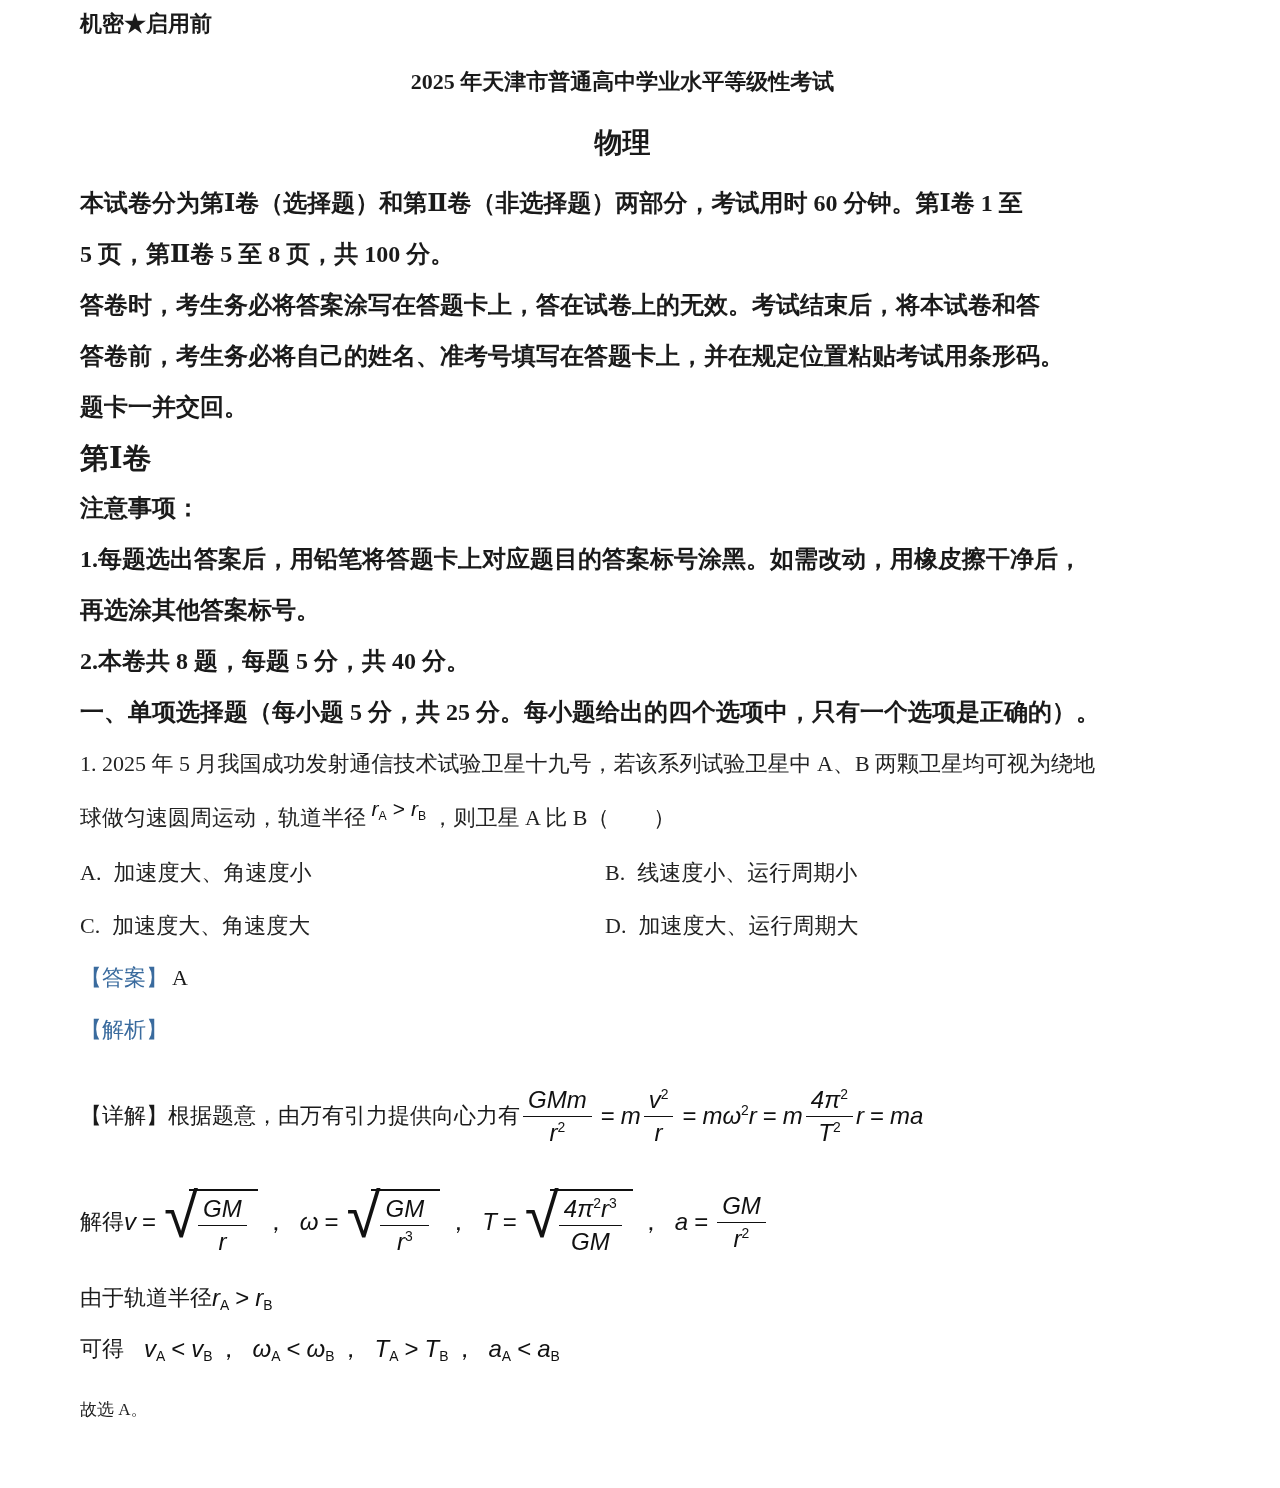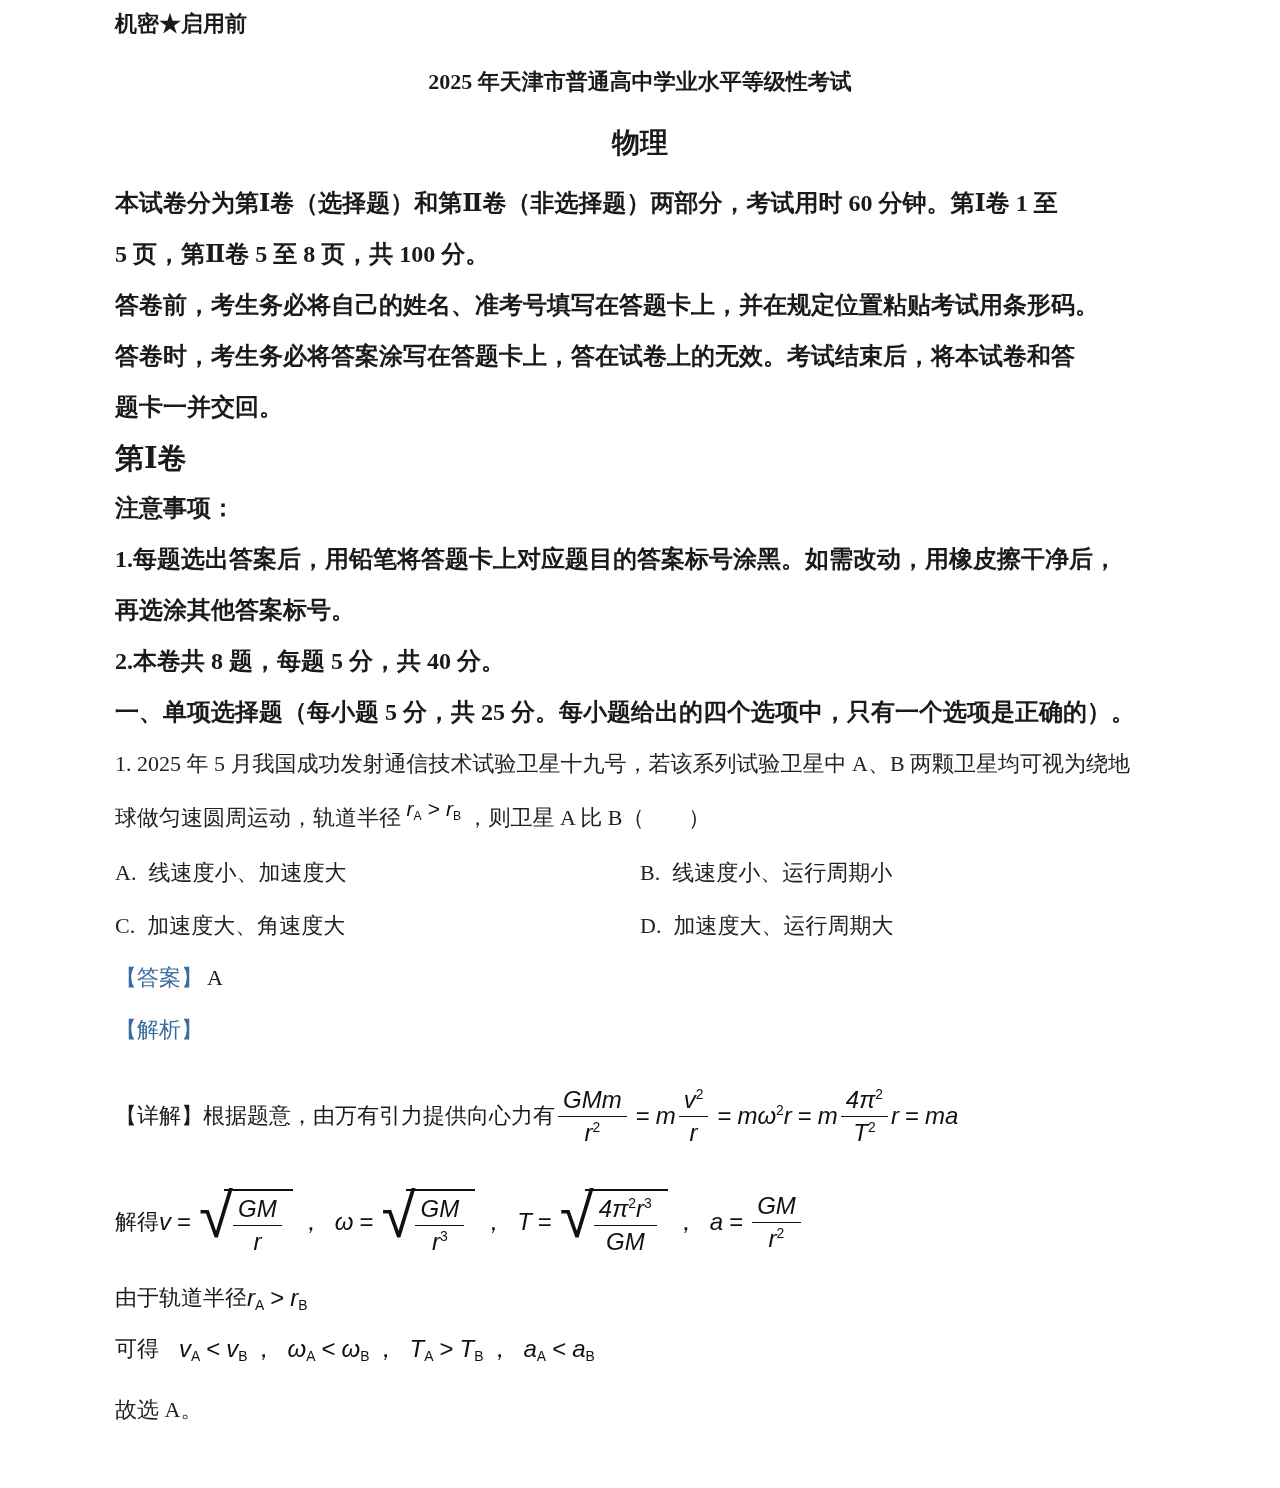--- a/index.html
+++ b/index.html
@@ -1,19 +1,19 @@
 <!DOCTYPE html>
 <html style="--label-blue: #3a6b9e; --text: #1a1a1a; --background: #ffffff;"><head>
 <meta charset="utf-8">
 <style>
   :root{ --label-blue:#3a6b9e; --text:#1a1a1a; --background:#ffffff; }
   *{box-sizing:border-box;}
   html,body{margin:0;padding:0;background:var(--background);}
   body{width:1280px;min-height:1488px;font-family:"Liberation Serif","DejaVu Serif",serif;color:var(--text);}
-  .page{width:1280px;min-height:1488px;padding:10px 115px 6px 115px;}
+  .page{width:1280px;min-height:1488px;padding:10px 115px 6px 80px;}
   p{margin:0;}
   .secret{font-size:22px;font-weight:700;line-height:28px;}
   .title{font-size:22px;font-weight:700;text-align:center;margin:24px 0 0 0;line-height:40px;}
   .subject{font-size:28px;font-weight:700;text-align:center;margin:22px 0 0 0;line-height:38px;}
   .intro{margin-top:16px;}
   .intro p{font-size:24px;font-weight:700;line-height:51px;}
   .part-heading{font-size:29px;font-weight:700;text-align:left;line-height:50px;}
   .notes-heading,.notes p,.section-heading{font-size:24px;font-weight:700;line-height:51px;}
   .qline{font-size:22px;line-height:52px;color:#222;}
   .qline2{font-size:22px;line-height:56px;color:#222;}
@@ -35,37 +35,37 @@
   .sqrt .sign{font-size:62px;line-height:1;font-style:normal;margin-right:-9px;transform:translateY(-4px);}
   .sqrt .rad{border-top:2px solid #111;padding:4px 8px 0 6px;display:inline-block;}
   sup.s{font-size:0.58em;vertical-align:super;line-height:0;}
   sub.b{font-size:0.58em;vertical-align:-0.3em;line-height:0;font-style:normal;}
   .raised{position:relative;top:-9px;font-size:21px;}
   .mcomma{margin:0 12px 0 4px;font-style:normal;}
   .detail-block{margin-top:14px;min-height:92px;}
   .solve-block{margin-top:14px;min-height:92px;}
   .since-line{margin-top:8px;line-height:44px;}
   .result-line{margin-top:4px;line-height:50px;gap:20px;}
-  .conclusion{margin-top:16px;font-size:22px;line-height:40px;color:#222;}
+  .conclusion{margin-top:16px;font-size:17px;line-height:40px;color:#222;}
 </style>
 </head>
 <body>
 
 <div class="page">
 
   <p class="secret">机密★启用前</p>
 
   <h1 class="title">2025 年天津市普通高中学业水平等级性考试</h1>
   <h2 class="subject">物理</h2>
 
   <div class="intro">
     <p>本试卷分为第Ⅰ卷（选择题）和第Ⅱ卷（非选择题）两部分，考试用时 60 分钟。第Ⅰ卷 1 至</p>
     <p>5 页，第Ⅱ卷 5 至 8 页，共 100 分。</p>
+    <p>答卷时，考生务必将答案涂写在答题卡上，答在试卷上的无效。考试结束后，将本试卷和答</p>
     <p>答卷前，考生务必将自己的姓名、准考号填写在答题卡上，并在规定位置粘贴考试用条形码。</p>
-    <p>答卷时，考生务必将答案涂写在答题卡上，答在试卷上的无效。考试结束后，将本试卷和答</p>
     <p>题卡一并交回。</p>
   </div>
 
   <p class="part-heading">第Ⅰ卷</p>
 
   <p class="notes-heading">注意事项：</p>
   <div class="notes">
     <p>1.每题选出答案后，用铅笔将答题卡上对应题目的答案标号涂黑。如需改动，用橡皮擦干净后，</p>
     <p>再选涂其他答案标号。</p>
     <p>2.本卷共 8 题，每题 5 分，共 40 分。</p>
@@ -74,21 +74,21 @@
   <p class="section-heading">一、单项选择题（每小题 5 分，共 25 分。每小题给出的四个选项中，只有一个选项是正确的）。</p>
 
   <div>
     <p class="qline">1. 2025 年 5 月我国成功发射通信技术试验卫星十九号，若该系列试验卫星中 A、B 两颗卫星均可视为绕地</p>
     <p class="qline2">
       <span>球做匀速圆周运动，轨道半径</span>
       <span class="math raised"><i><span>r</span><sub class="b">A</sub></i><span class="op">&gt;</span><i><span>r</span><sub class="b">B</sub></i></span>
       <span>，则卫星 A 比 B（　　）</span>
     </p>
     <div class="options">
-      <div><span class="okey">A.</span><span>线速度小、加速度大</span></div>
+      <div><span class="okey">A.</span><span>加速度大、角速度小</span></div>
       <div><span class="okey">B.</span><span>线速度小、运行周期小</span></div>
       <div><span class="okey">C.</span><span>加速度大、角速度大</span></div>
       <div><span class="okey">D.</span><span>加速度大、运行周期大</span></div>
     </div>
   </div>
 
   <p class="ansline">
     <span class="label-blue">【答案】</span><span class="ansval">A</span>
   </p>
 

